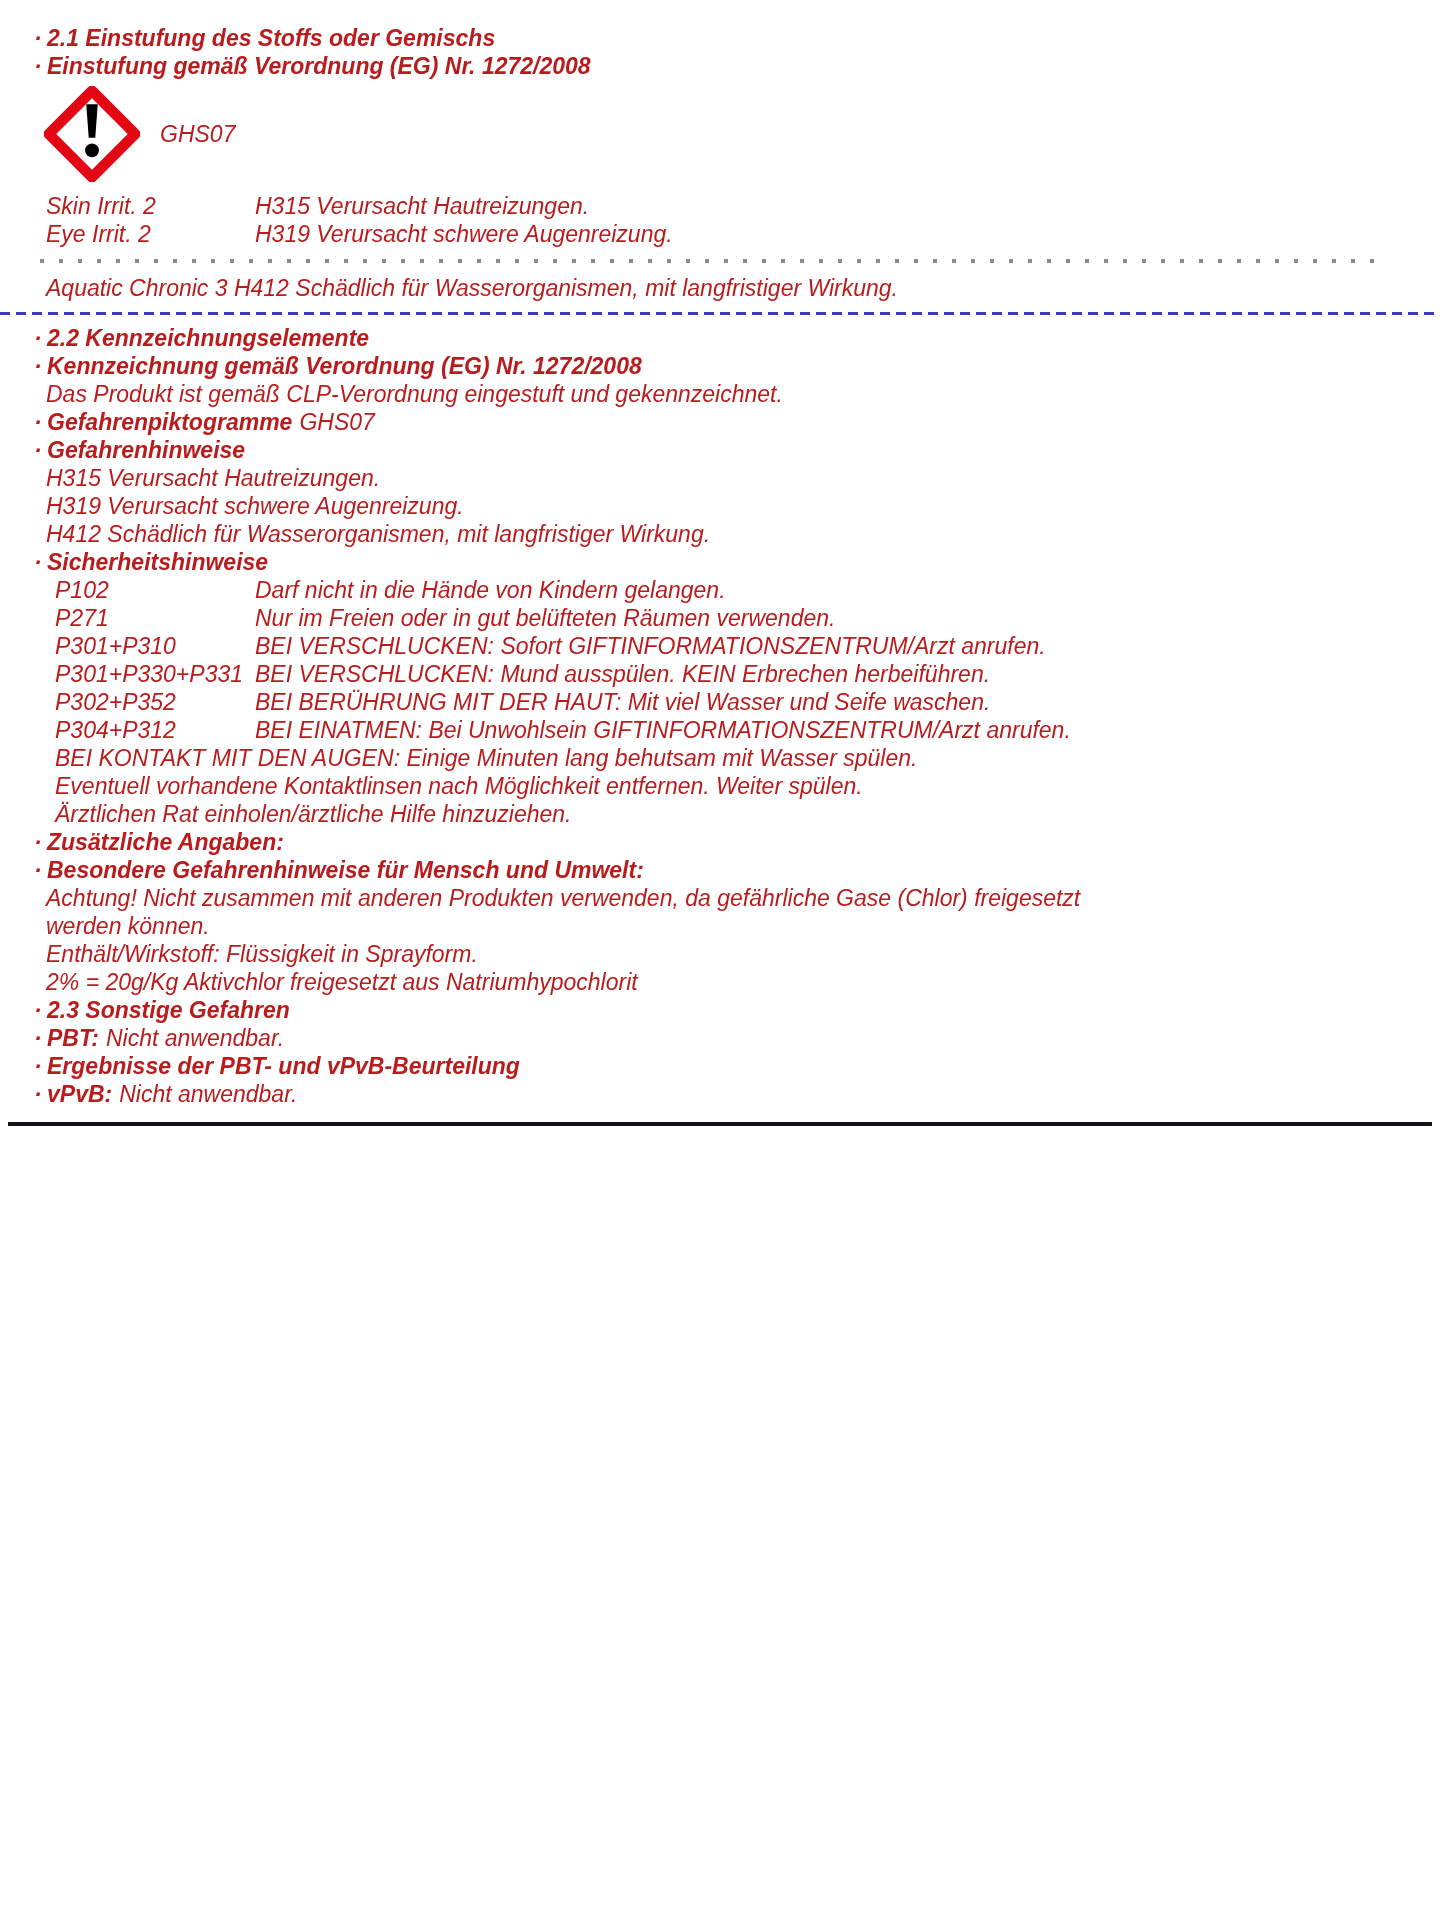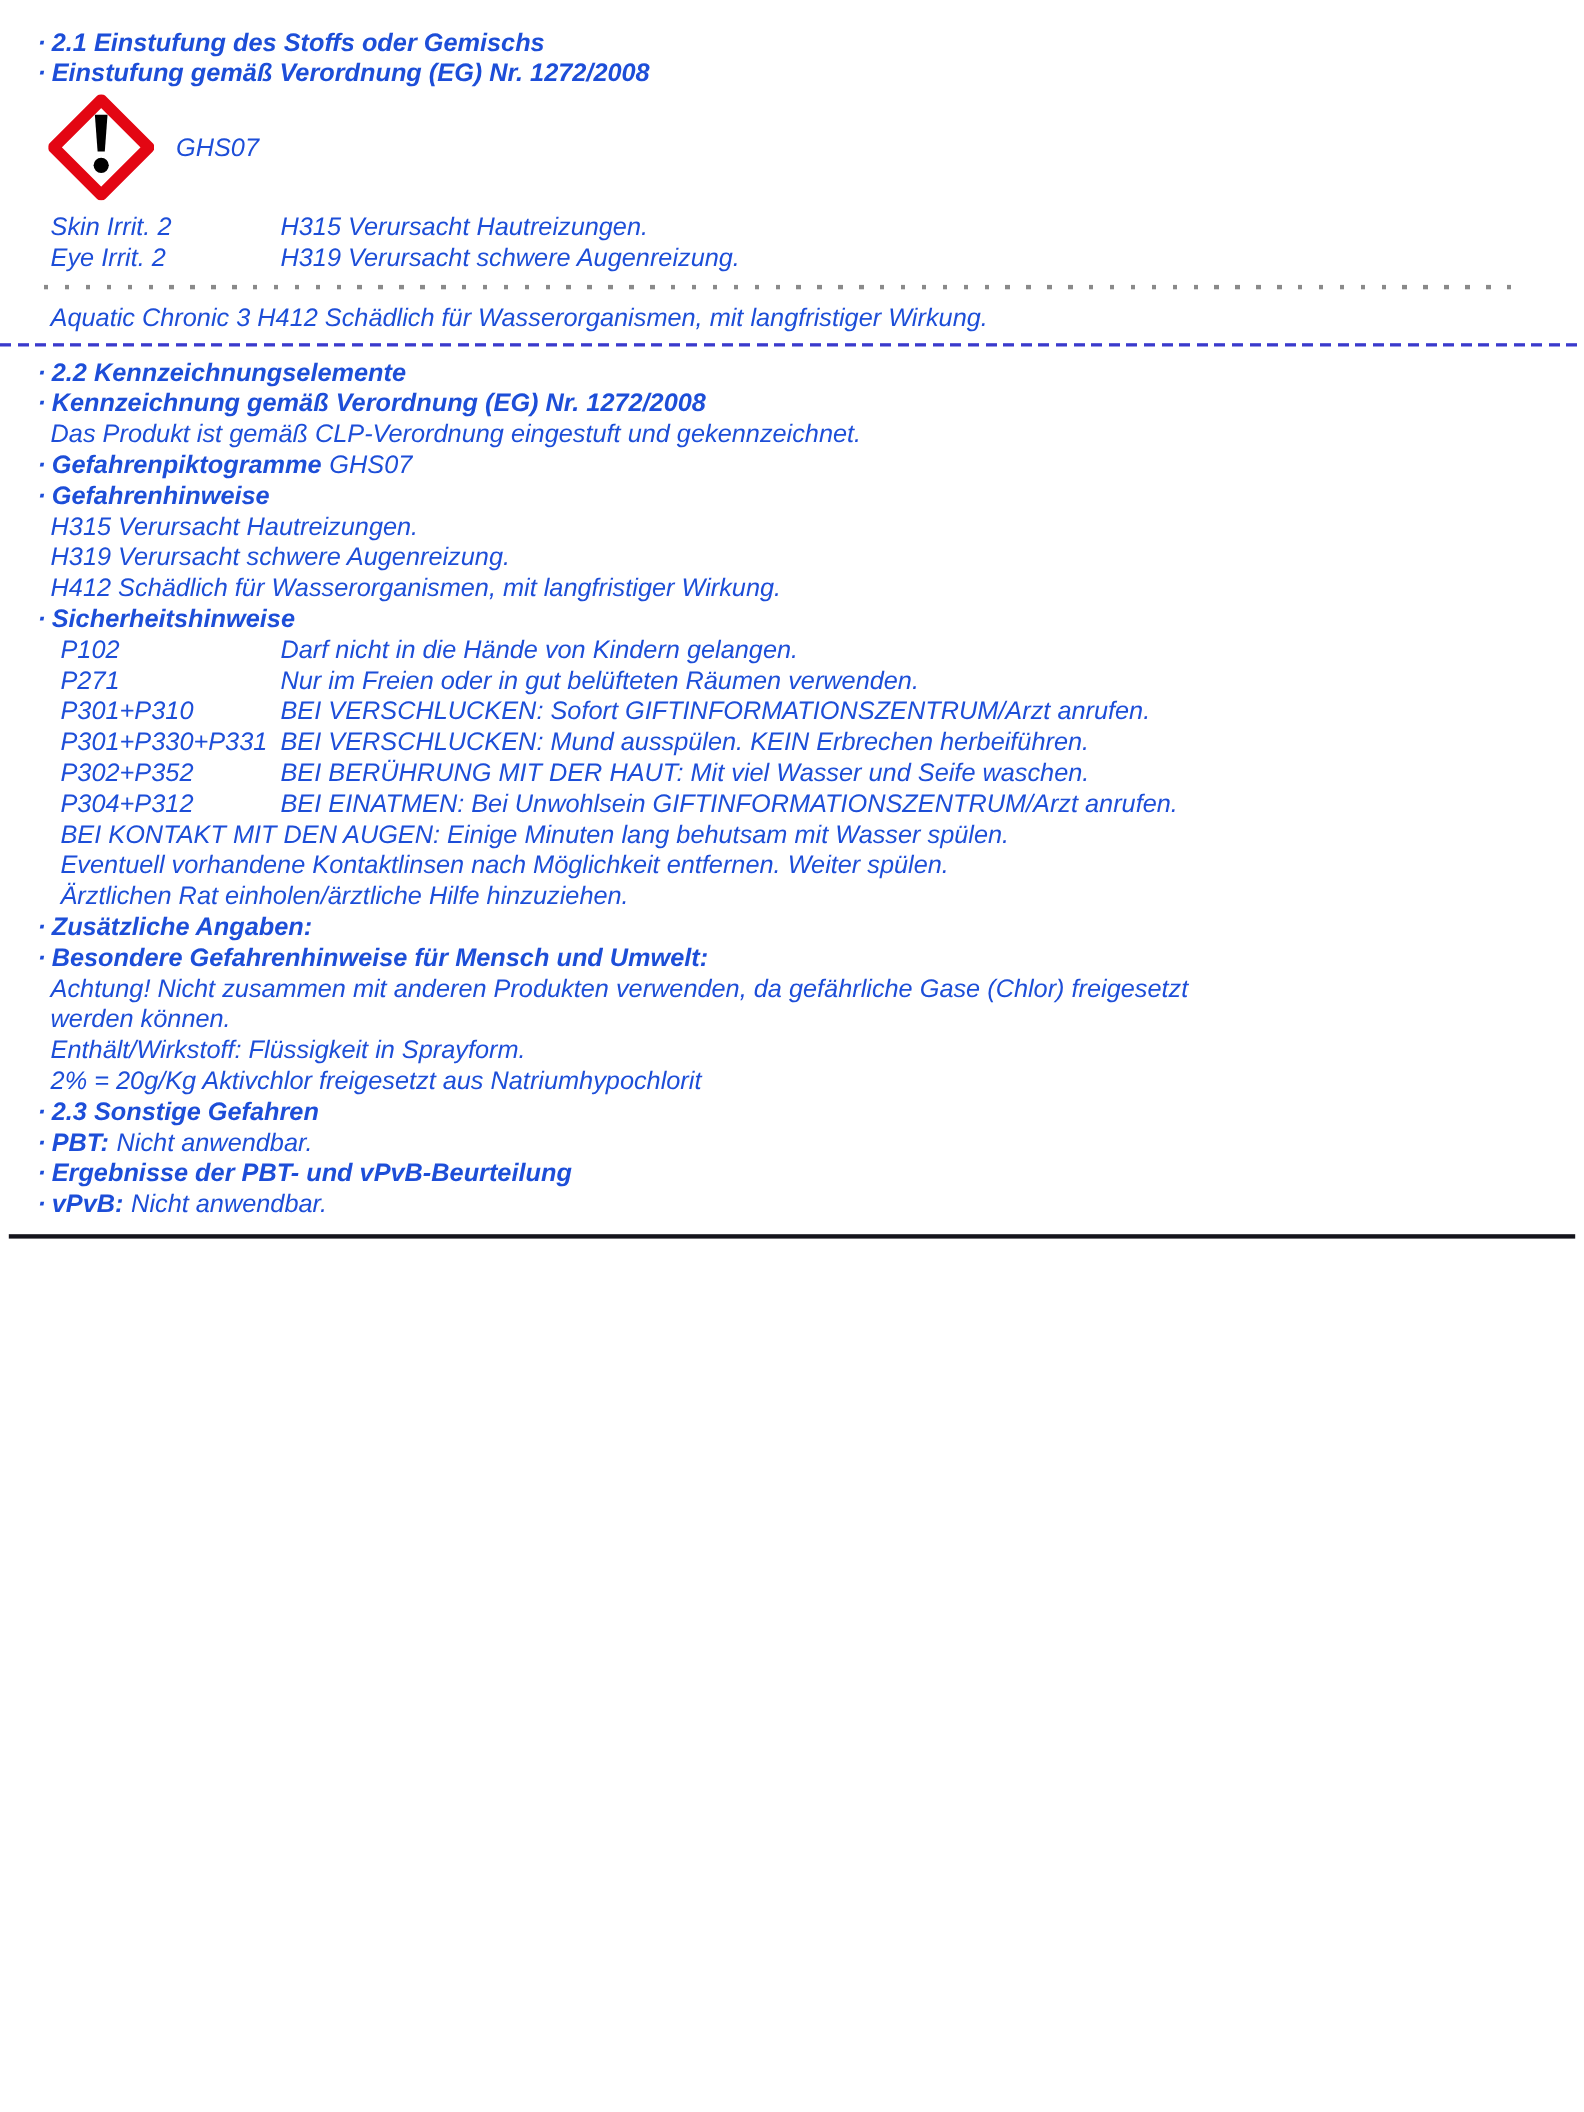--- a/index.html
+++ b/index.html
@@ -3,21 +3,21 @@
 <meta charset="utf-8">
 <style>
   * { box-sizing: border-box; }
   html, body { margin: 0; padding: 0; background: #ffffff; }
   body { width: 1440px; height: 1920px; overflow: hidden; }
   .page {
     width: 1440px; height: 1592px;
     font-family: "Liberation Sans", sans-serif;
     font-style: italic;
     font-size: 23px;
-    color: #1d4ed8;
+    color: #b91c1c;
     background: #fff;
   }
   .content { padding: 24px 30px 0 34px; }
   .line { line-height: 28px; min-height: 28px; }
   .head { font-weight: bold; }
   .bullet { display: inline-block; width: 13px; }
   .reg { font-weight: normal; margin-left: 7px; }
   .plain { padding-left: 12px; font-weight: normal; }
   .plain.wrap { max-width: 1065px; }
 

